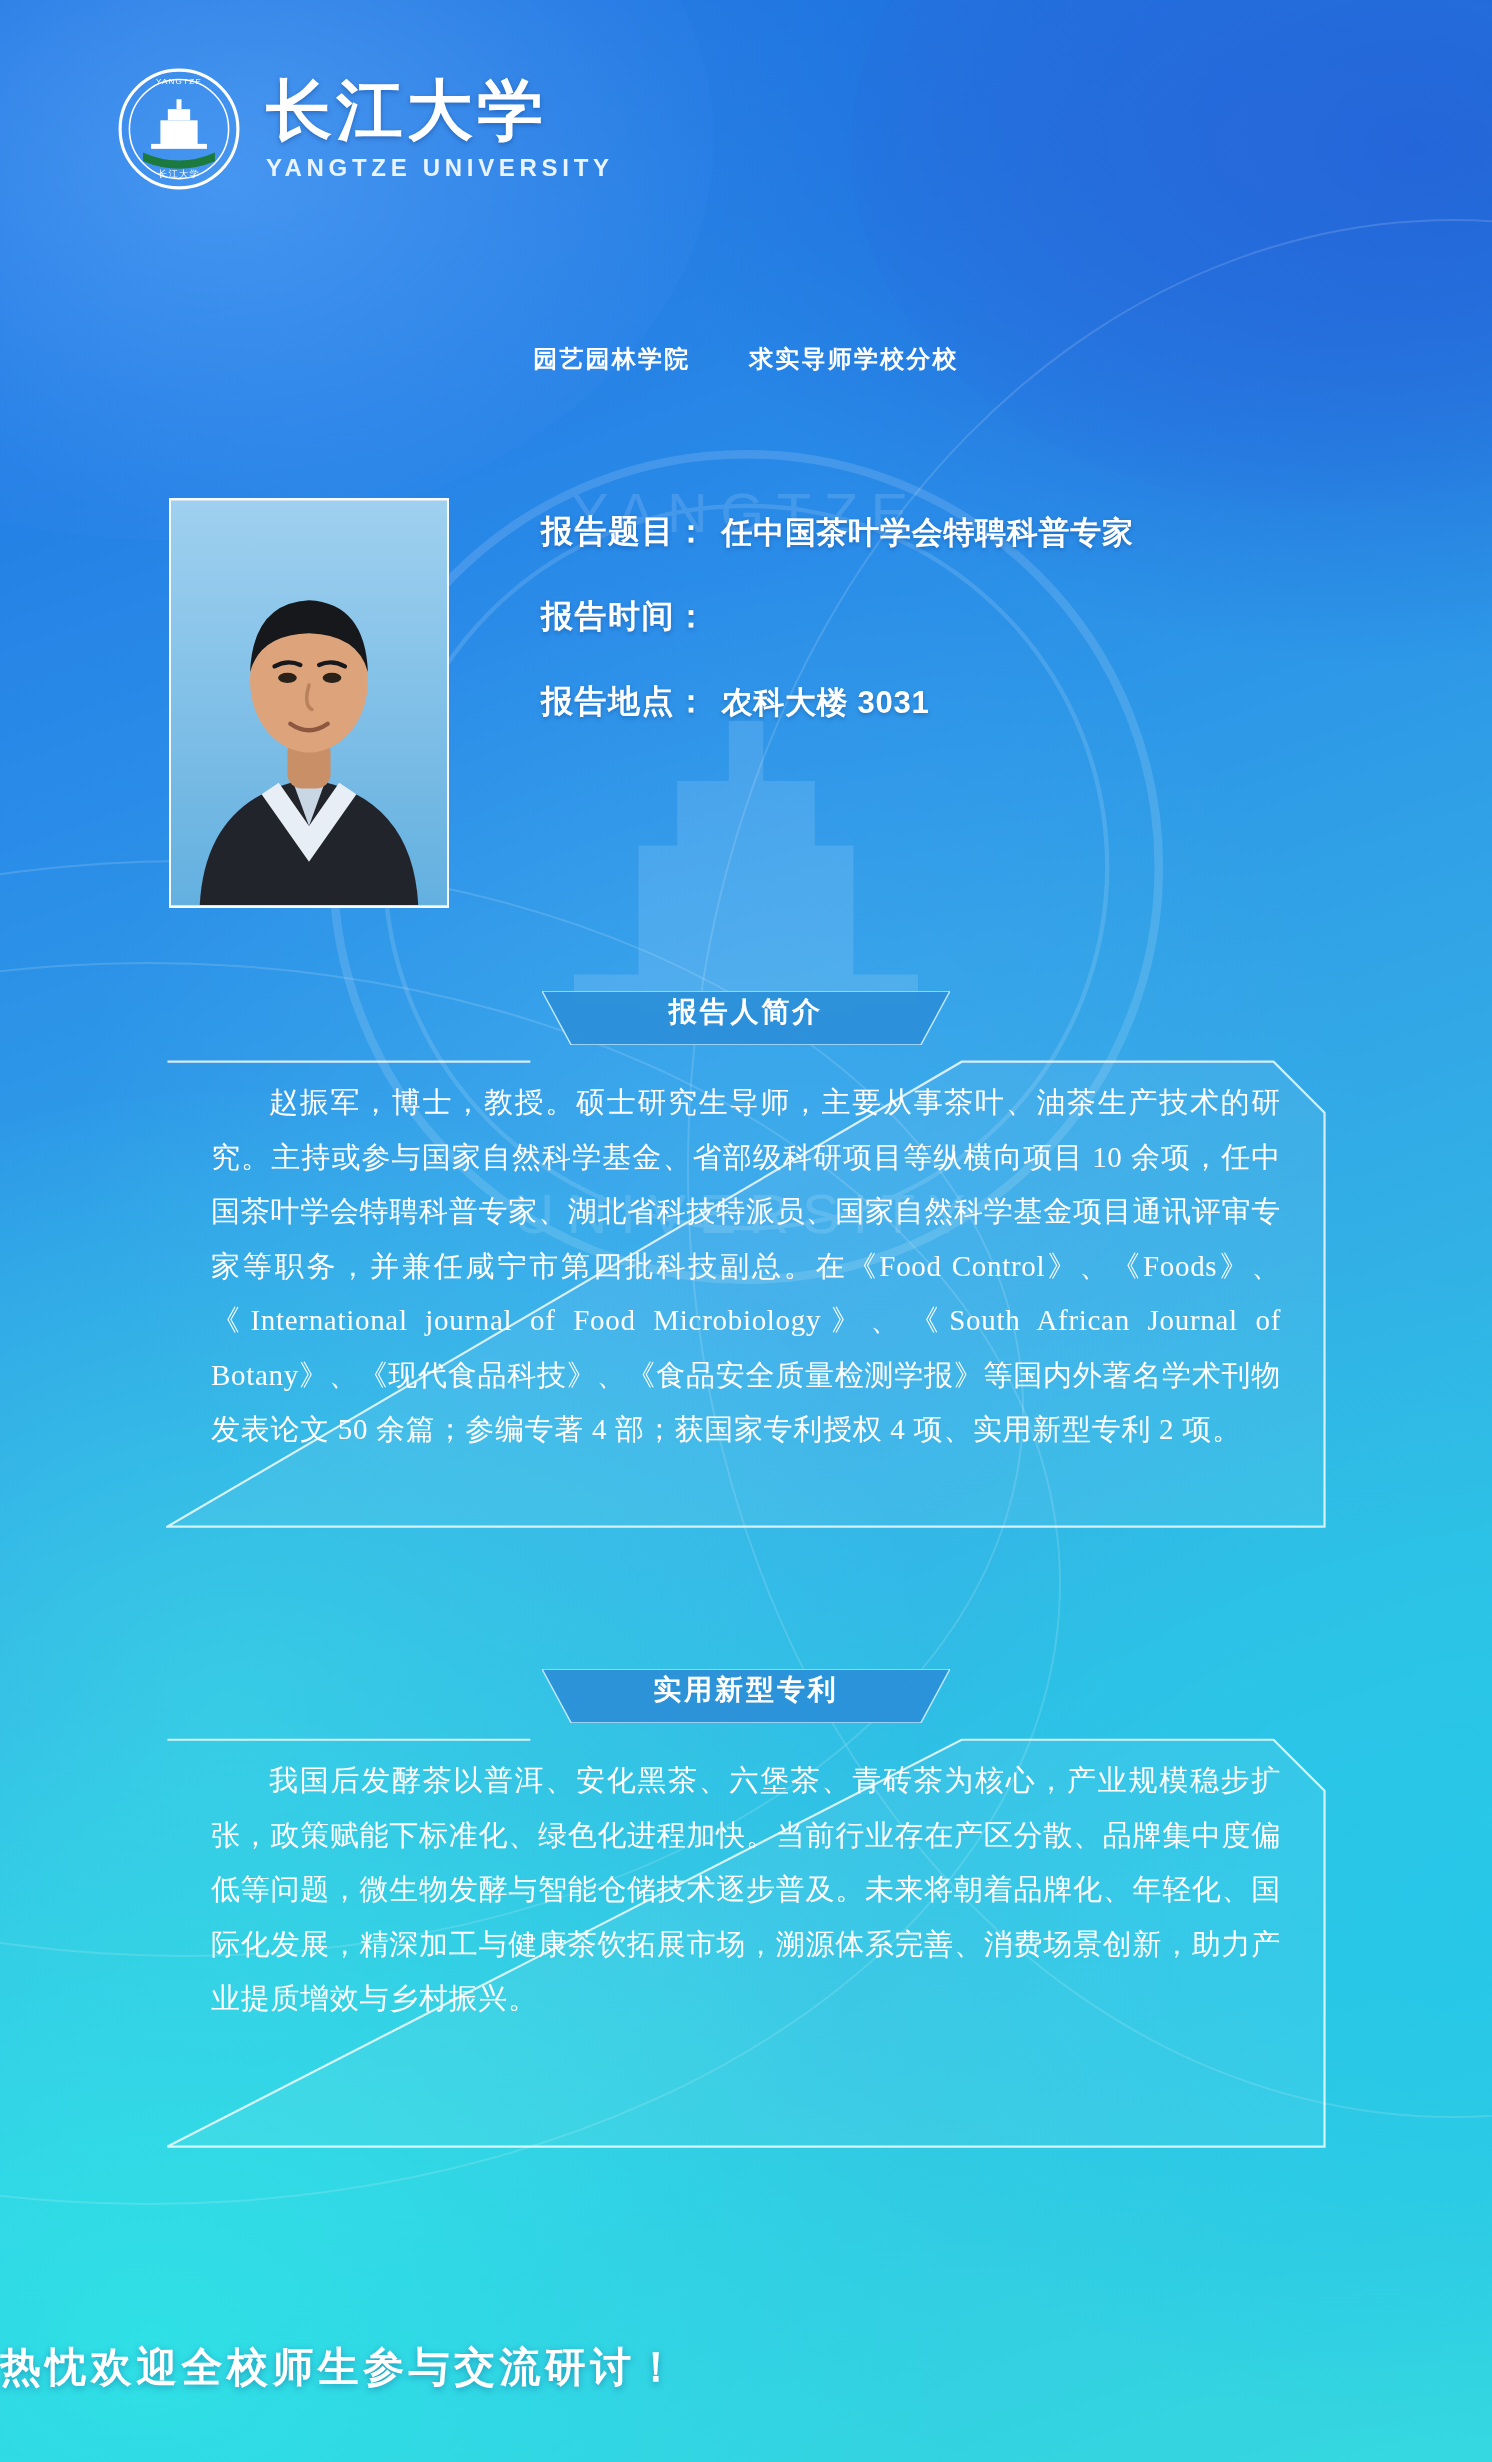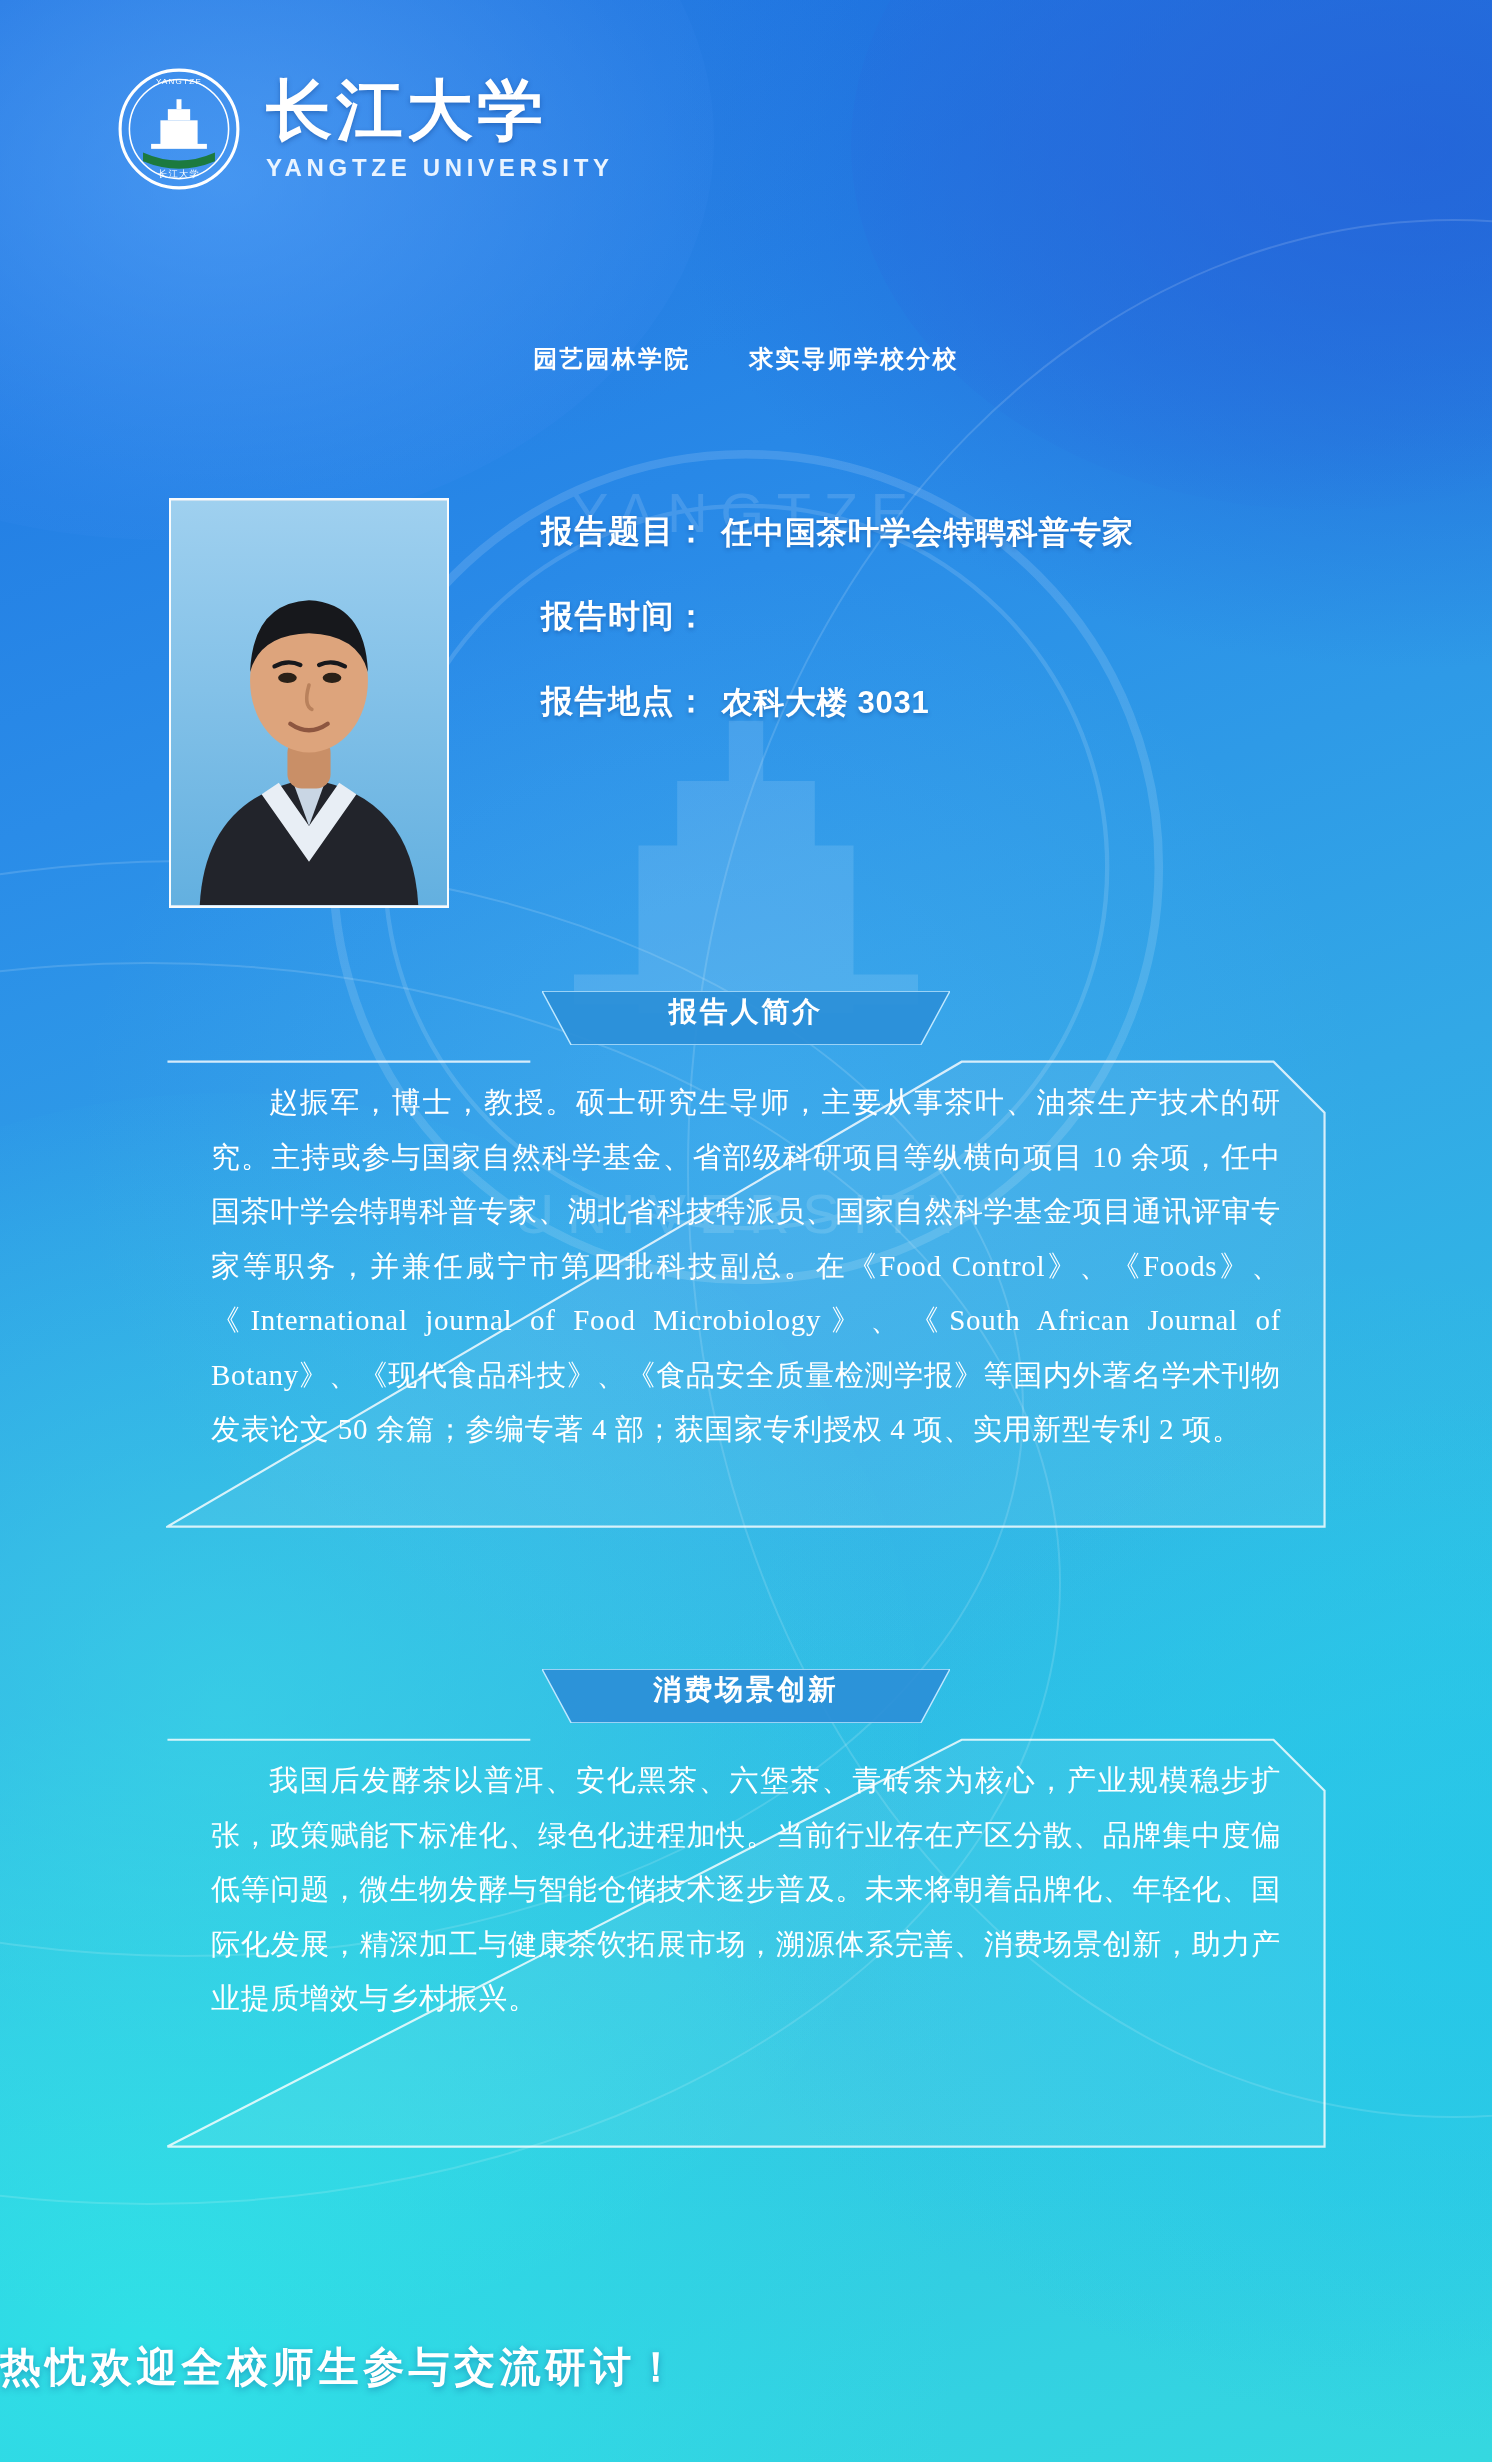--- a/index.html
+++ b/index.html
@@ -379,21 +379,21 @@
       </div>
     </div>
   </div>
 
   <div class="section sec2">
     <div class="banner">
       <svg width="408" height="54" viewBox="0 0 560 74">
         <path d="M0 0 H560 L520 74 H40 Z" fill="#2b8fd8" opacity="0.92"></path>
         <path d="M0 0 H560 L520 74 H40 Z" fill="none" stroke="#bfe8ff" stroke-width="2"></path>
       </svg>
-      <div class="banner-text">消费场景创新</div>
+      <div class="banner-text">实用新型专利</div>
     </div>
     <div class="panel panel2">
       <svg class="panel-border" viewBox="0 0 1592 620" preserveAspectRatio="none">
         <path d="M2 60 H 500 M 1092 60 H 1520 L 1590 130 V 618 H 2 Z" fill="rgba(255,255,255,0.06)" stroke="rgba(255,255,255,0.8)" stroke-width="3"></path>
       </svg>
       <div class="panel-body">
         <p>我国后发酵茶以普洱、安化黑茶、六堡茶、青砖茶为核心，产业规模稳步扩张，政策赋能下标准化、绿色化进程加快。当前行业存在产区分散、品牌集中度偏低等问题，微生物发酵与智能仓储技术逐步普及。未来将朝着品牌化、年轻化、国际化发展，精深加工与健康茶饮拓展市场，溯源体系完善、消费场景创新，助力产业提质增效与乡村振兴。</p>
       </div>
     </div>
   </div>

